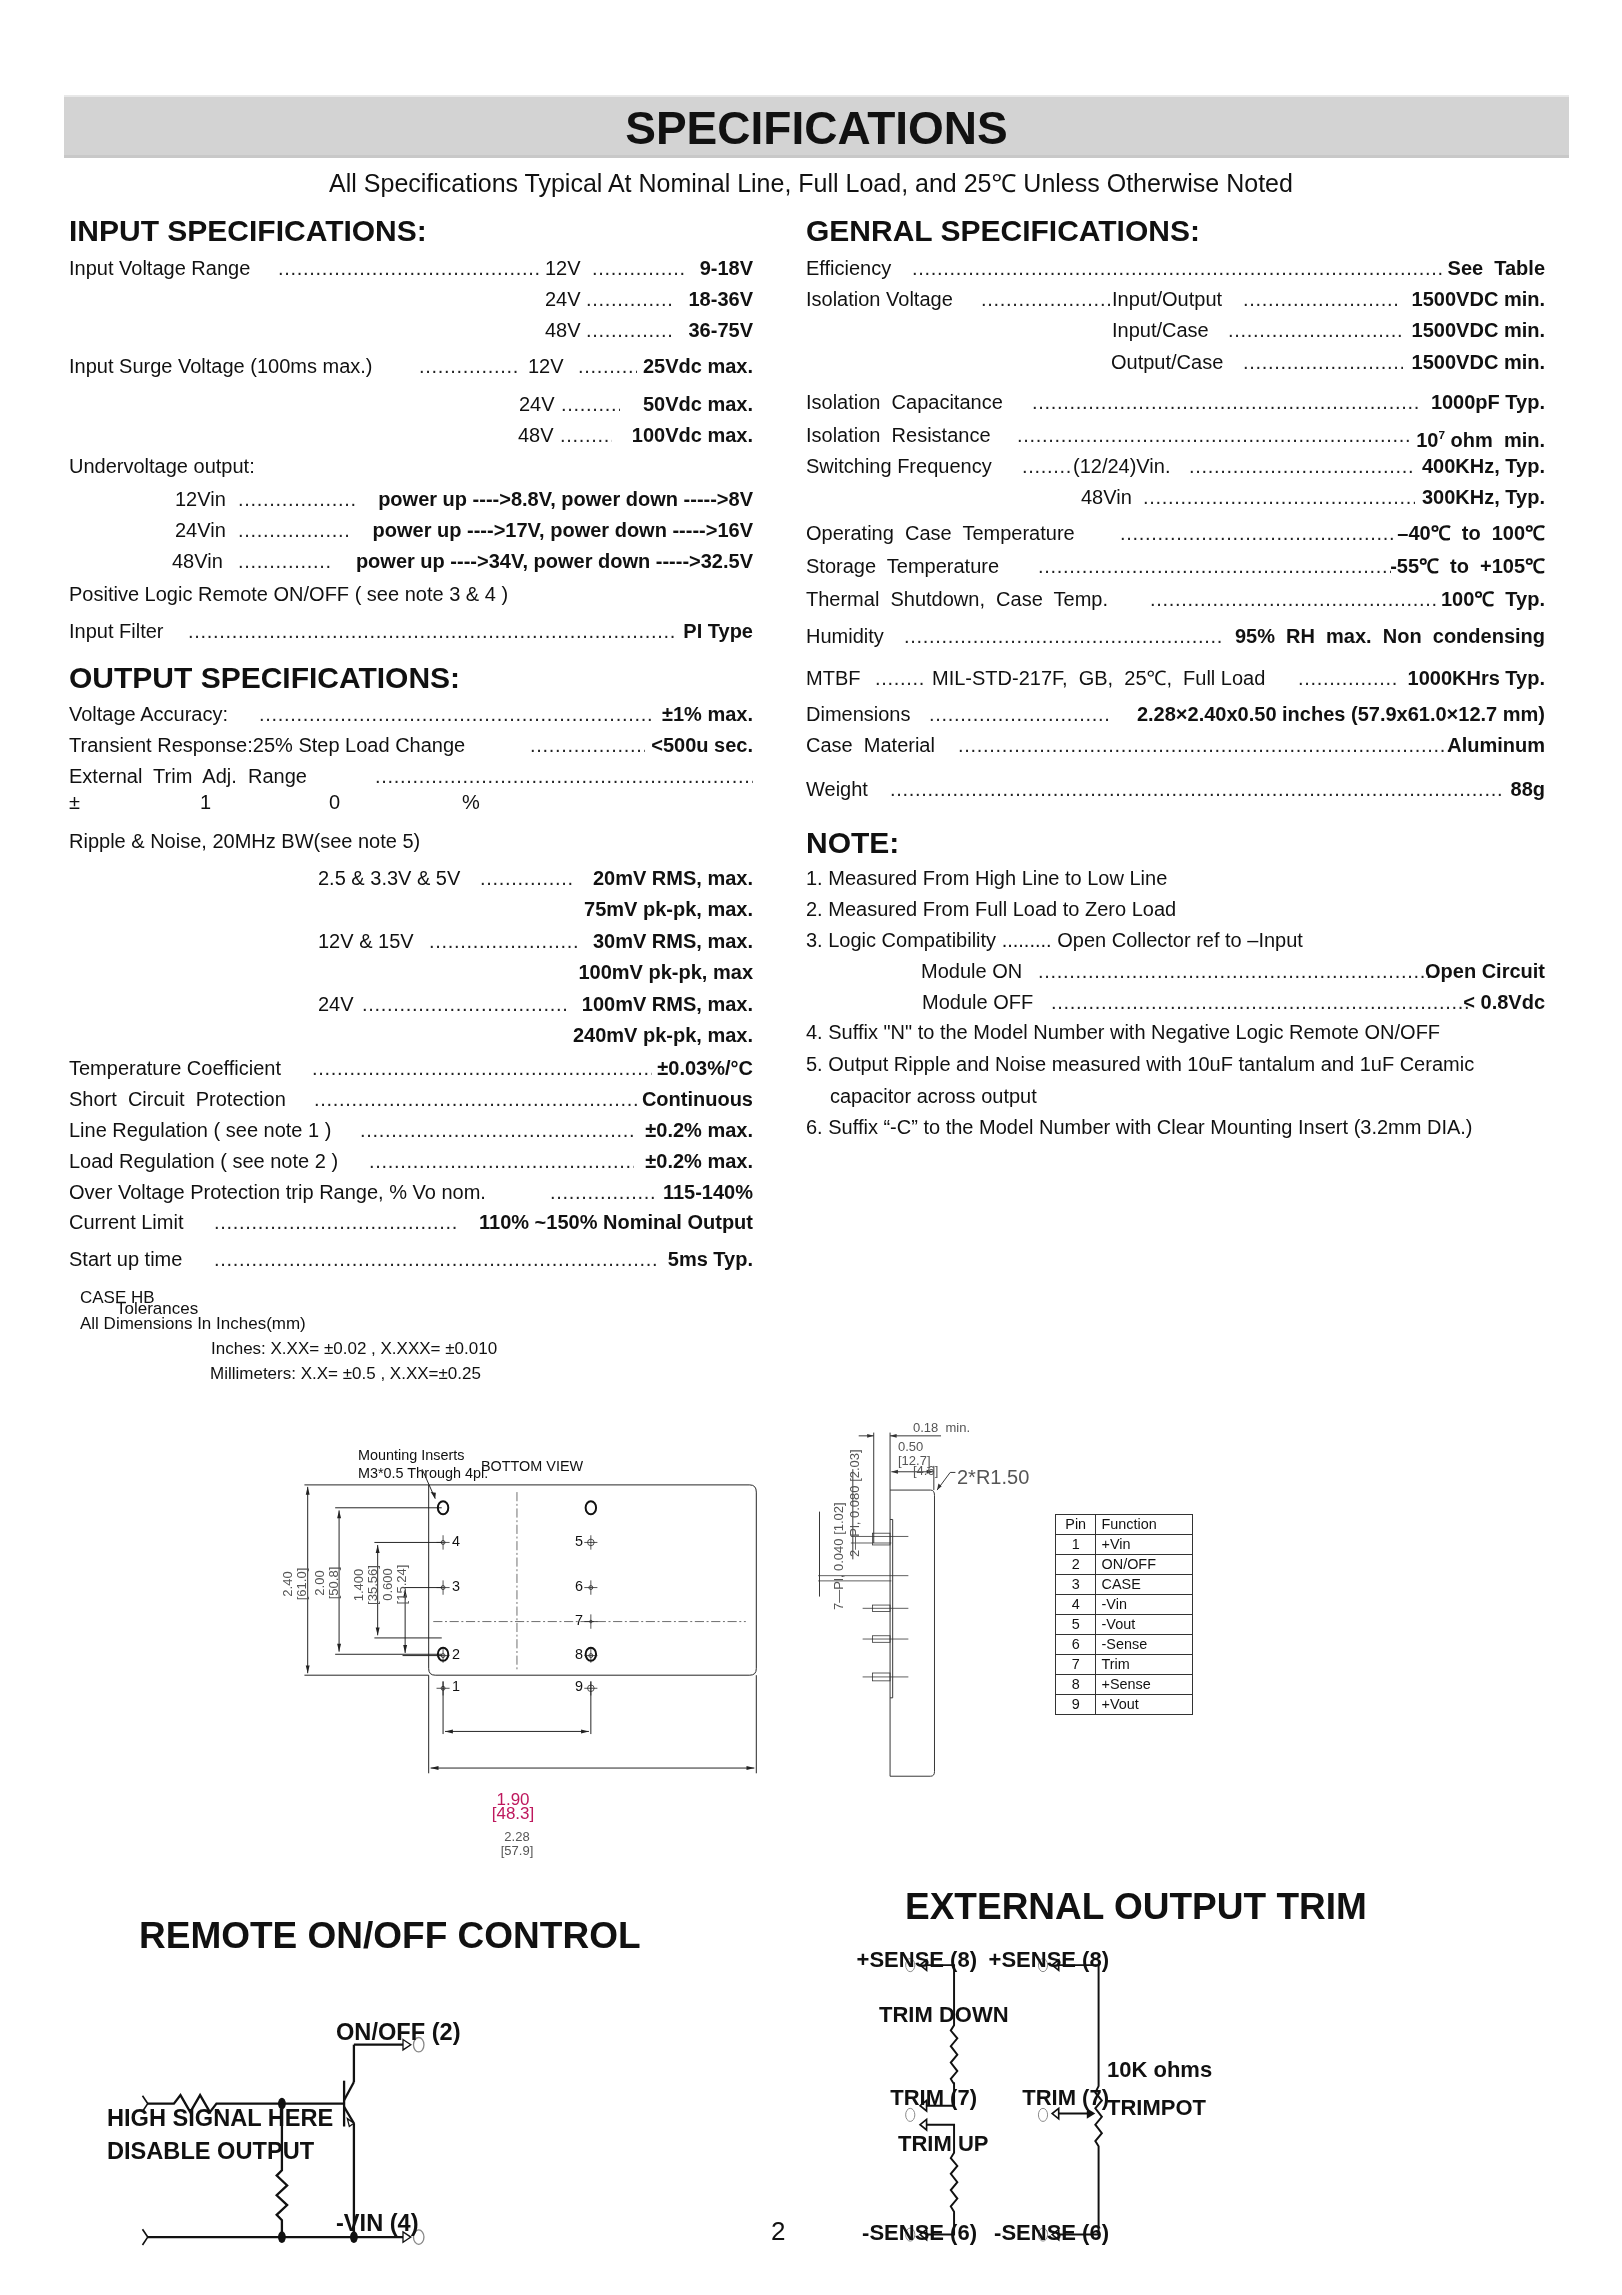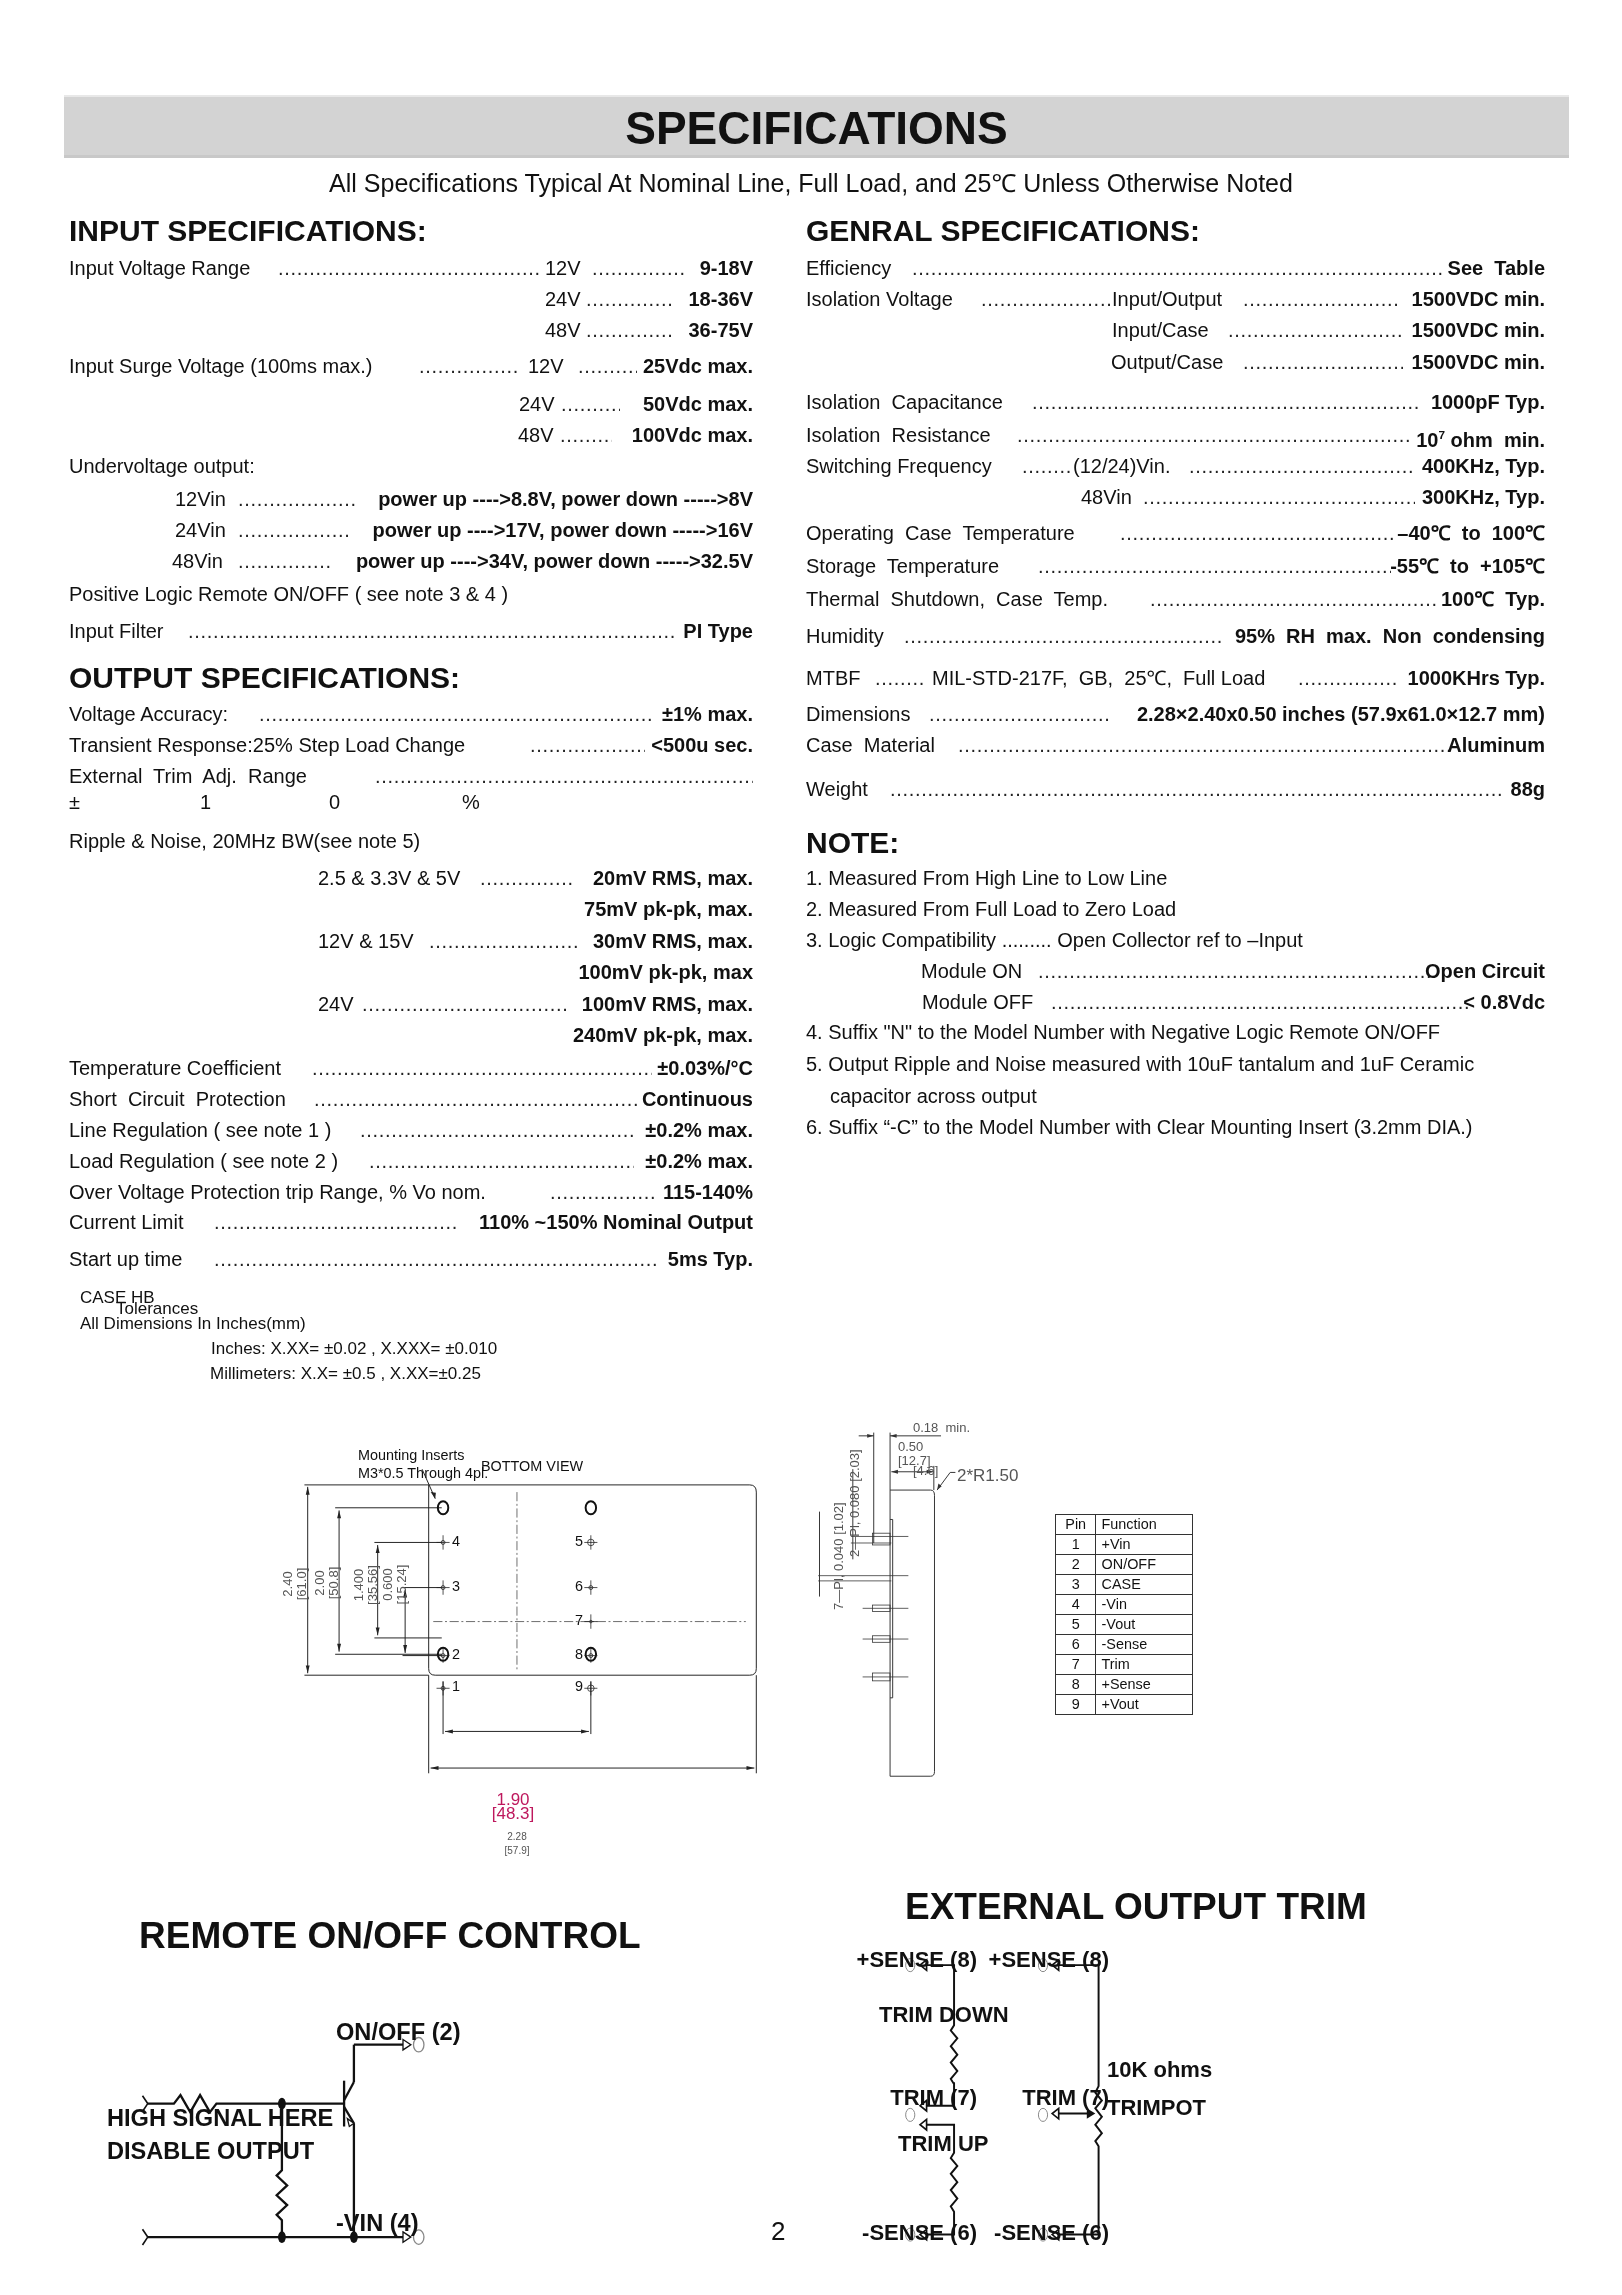--- a/index.html
+++ b/index.html
@@ -431,21 +431,21 @@
   <div>[35.56]</div>
 </div>
 <div class="abs" style="left:381px; top:1610px; transform:rotate(-90deg); transform-origin:left top; font-size:13px; color:#555; line-height:14.4px; text-align:center; width:51px;">
   <div>0.600</div>
   <div>[15.24]</div>
 </div>
 <div class="abs" style="left:487px; top:1793px; font-size:17px; color:#be185d; line-height:14.4px; text-align:center; width:52px;">
   <div>1.90</div>
   <div>[48.3]</div>
 </div>
-<div class="abs" style="left:491px; top:1830px; font-size:10px; color:#555; line-height:14.4px; text-align:center; width:52px;">
+<div class="abs" style="left:491px; top:1830px; font-size:13px; color:#555; line-height:14.4px; text-align:center; width:52px;">
   <div>2.28</div>
   <div>[57.9]</div>
 </div>
 
 <svg class="abs" style="left:779px; top:1387px;" width="196" height="393" viewBox="0 0 300 600">
   <g fill="none" stroke="#333" stroke-width="1.5">
     <path d="M 170 157 L 232 157 Q 238 157 238 165 L 238 588 Q 238 595 232 595 L 170 595 Z"></path>
     <line x1="170" y1="202" x2="174" y2="202"></line>
       <line x1="174" y1="202" x2="174" y2="475"></line>
       <line x1="170" y1="475" x2="174" y2="475"></line>
@@ -483,21 +483,21 @@
 </svg>
 
 <div class="abs" style="left:913px; top:1392px; font-size:13px; color:#555; line-height:14.4px; white-space:pre;">
   <div>0.18  min.</div>
   <div>[4.6]</div>
 </div>
 <div class="abs" style="left:898px; top:1440px; font-size:13px; color:#555; line-height:14.4px;">
   <div>0.50</div>
   <div>[12.7]</div>
 </div>
-<div class="abs" style="left:957px; top:1466px; font-size:17px; color:#555;">2*R1.50</div>
+<div class="abs" style="left:957px; top:1466px; font-size:20px; color:#555;">2*R1.50</div>
 <div class="abs" style="left:831px; top:1610px; transform:rotate(-90deg); transform-origin:left top; font-size:13px; color:#555; white-space:nowrap;">7—Pl, 0.040 [1.02]</div>
 <div class="abs" style="left:847px; top:1557px; transform:rotate(-90deg); transform-origin:left top; font-size:13px; color:#555; white-space:nowrap;">2—Pl, 0.080 [2.03]</div>
 
 <table class="abs pins" style="left:1055px; top:1514px;">
   <tbody id="pin-table-body">
     <tr>
       <td class="pn">Pin</td>
       <td class="fn">Function</td>
     </tr>
   <tr>

